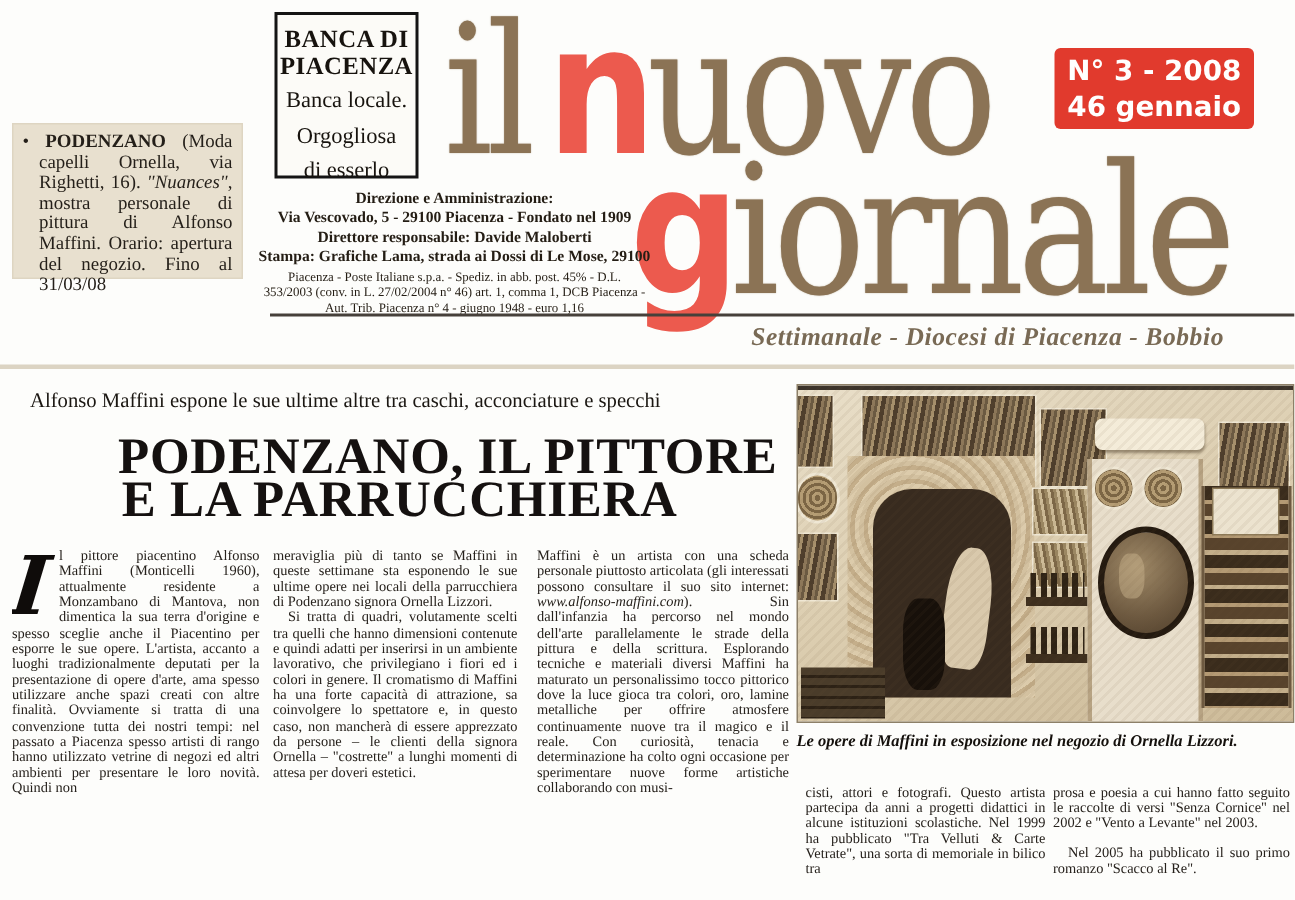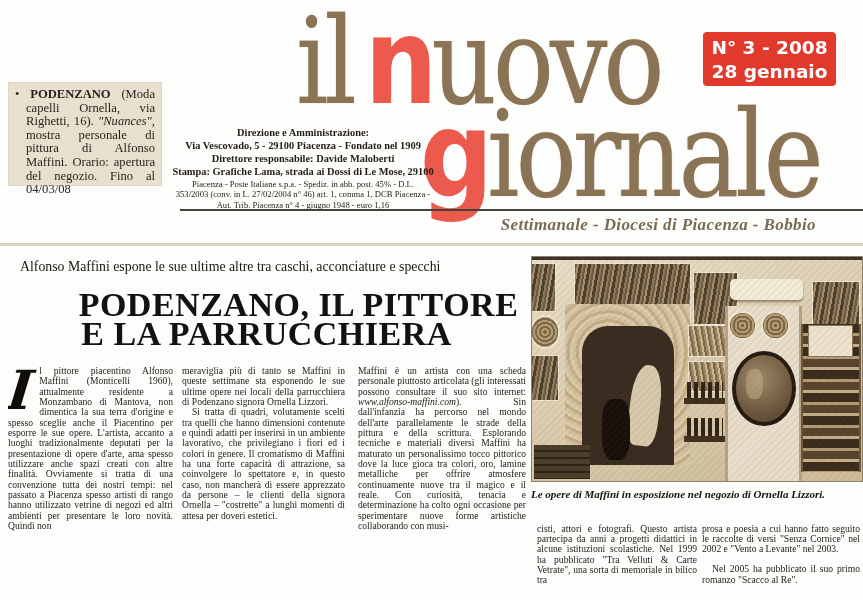--- a/index.html
+++ b/index.html
@@ -99,29 +99,36 @@
 
   
   .caption{position:absolute;left:531px;top:488px;width:332px;text-align:left;
     font-weight:bold;font-style:italic;font-size:11px;color:#14100c;}
 </style>
 </head>
 <body>
 
 <div id="page">
 
-  <div class="clipping"><span>• </span><b>PODENZANO</b><span> (Moda capelli Ornella, via Righetti, 16). </span><i>"Nuances"</i><span>, mostra personale di pittura di Alfonso Maffini. Orario: apertura del negozio. Fino al 04/03/08</span></div>
+  <div class="clipping"><span>• </span><b>PODENZANO</b><span> (Moda capelli Ornella, via Righetti, 16). </span><i>"Nuances"</i><span>, mostra personale di pittura di Alfonso Maffini. Orario: apertura del negozio. Fino al 31/03/08</span></div>
 
+  <div class="bank">
+    <div class="nm">BANCA DI</div>
+    <div class="nm">PIACENZA</div>
+    <div class="sl">Banca locale.</div>
+    <div class="sl">Orgogliosa</div>
+    <div class="sl">di esserlo</div>
+  </div>
 
   <div id="logo1" class="logo-line"><span class="logo-brown gap-il">il</span><span class="logo-red">n</span><span class="logo-brown">uovo</span></div>
   <div id="logo2" class="logo-line"><span class="logo-red">g</span><span class="logo-brown">iornale</span></div>
 
   <div class="issue">
     <div>N° 3 - 2008</div>
-    <div>28 gennaio</div>
+    <div>46 gennaio</div>
   </div>
 
   <div class="imprint">
     <div class="b">Direzione e Amministrazione:</div>
     <div class="b">Via Vescovado, 5 - 29100 Piacenza - Fondato nel 1909</div>
     <div class="b">Direttore responsabile: Davide Maloberti</div>
     <div class="b">Stampa: Grafiche Lama, strada ai Dossi di Le Mose, 29100</div>
     <div class="s">Piacenza - Poste Italiane s.p.a. - Spediz. in abb. post. 45% - D.L.</div>
     <div class="s">353/2003 (conv. in L. 27/02/2004 n° 46) art. 1, comma 1, DCB Piacenza -</div>
     <div class="s">Aut. Trib. Piacenza n° 4 - giugno 1948 - euro 1,16</div>

